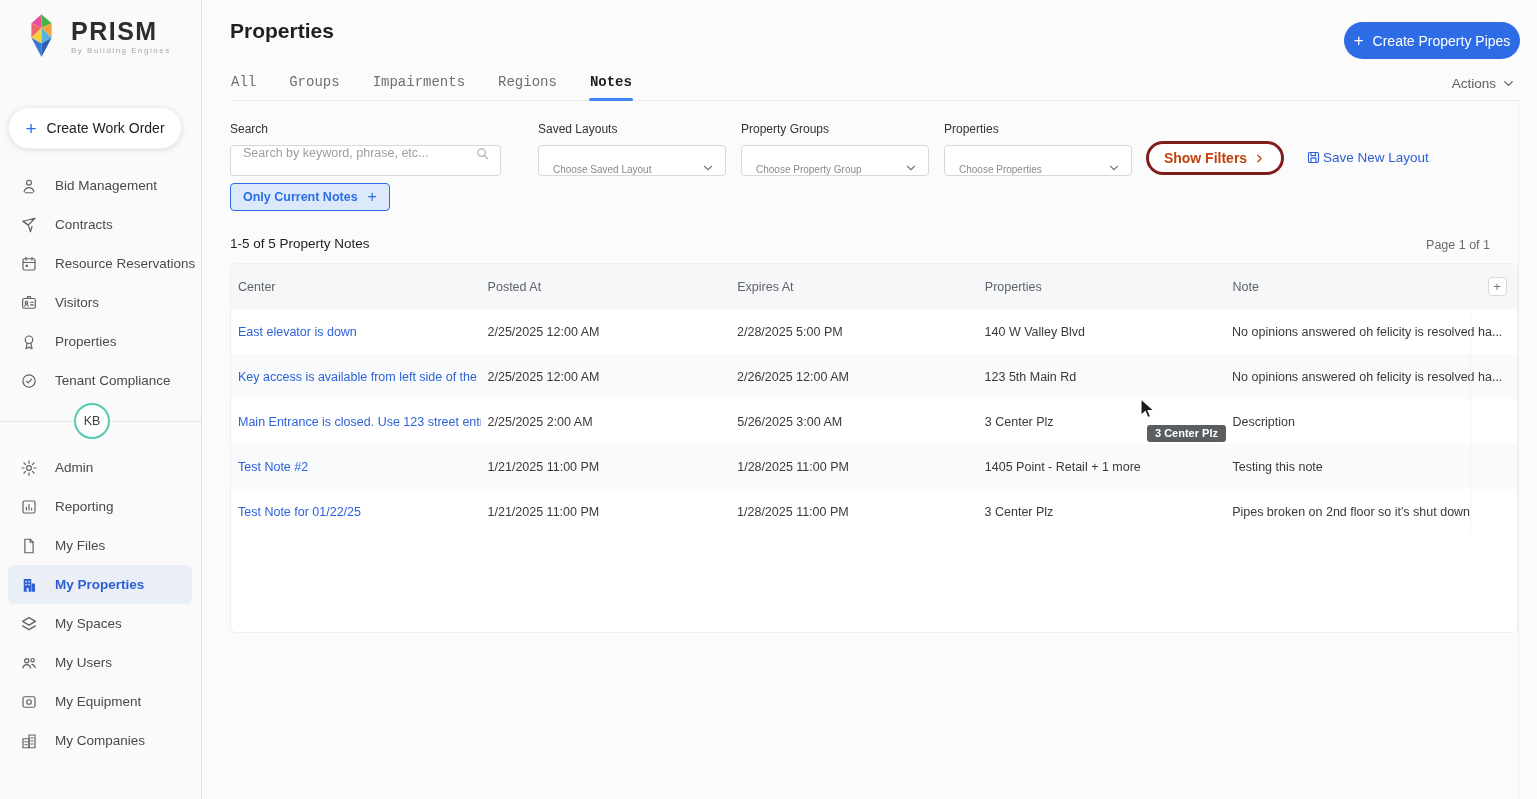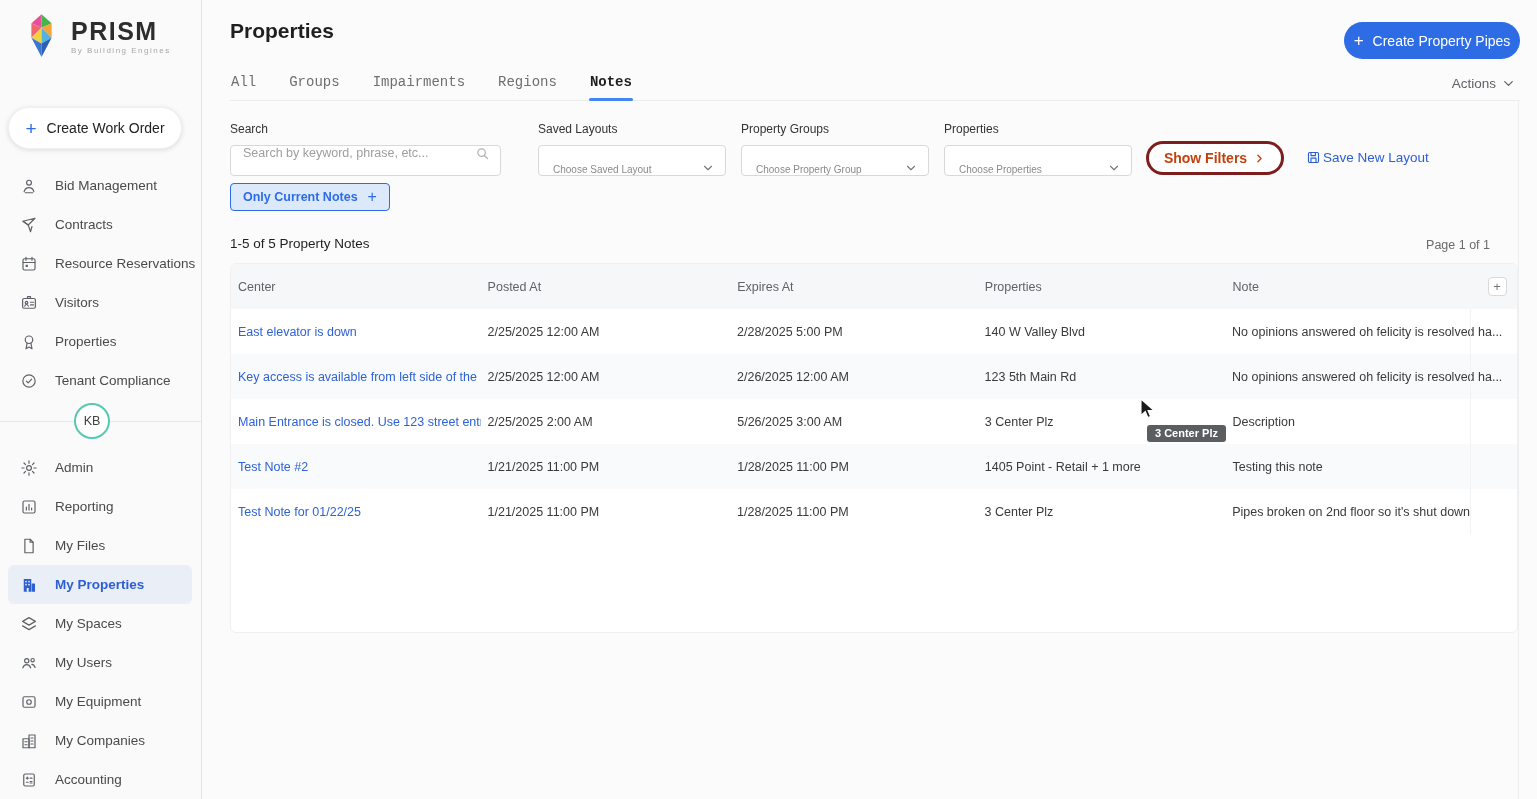--- a/index.html
+++ b/index.html
@@ -244,29 +244,20 @@
     <div class="nav-item">
       <span class="nicon">
           <svg viewBox="0 0 24 24" fill="none" stroke="currentColor" stroke-width="1.6" stroke-linecap="round" stroke-linejoin="round">
             <rect x="4" y="9" width="8" height="12"></rect>
             <rect x="12" y="4" width="8" height="17"></rect>
             <path d="M14.5 8h3M14.5 12h3M14.5 16h3M6.5 13h3M6.5 17h3"></path>
           </svg>
         </span>
       <span class="nlabel">My Companies</span>
     </div>
-    <div class="nav-item">
-      <span class="nicon">
-          <svg viewBox="0 0 24 24" fill="none" stroke="currentColor" stroke-width="1.6" stroke-linecap="round" stroke-linejoin="round">
-            <rect x="5" y="4" width="14" height="16" rx="2"></rect>
-            <path d="M8.5 9.5h2.5M9.75 8.25v2.5M13.5 9.5h2.5M8.5 15h2.5M13.5 14h2.5M13.5 16h2.5"></path>
-          </svg>
-        </span>
-      <span class="nlabel">Accounting</span>
-    </div>
   </nav>
 </aside>
 
 <main class="main">
   <h1 class="page-title">Properties</h1>
 
   <button class="create-note-btn">
     <span class="plus">+</span>
     <span>Create Property Pipes</span>
   </button>

